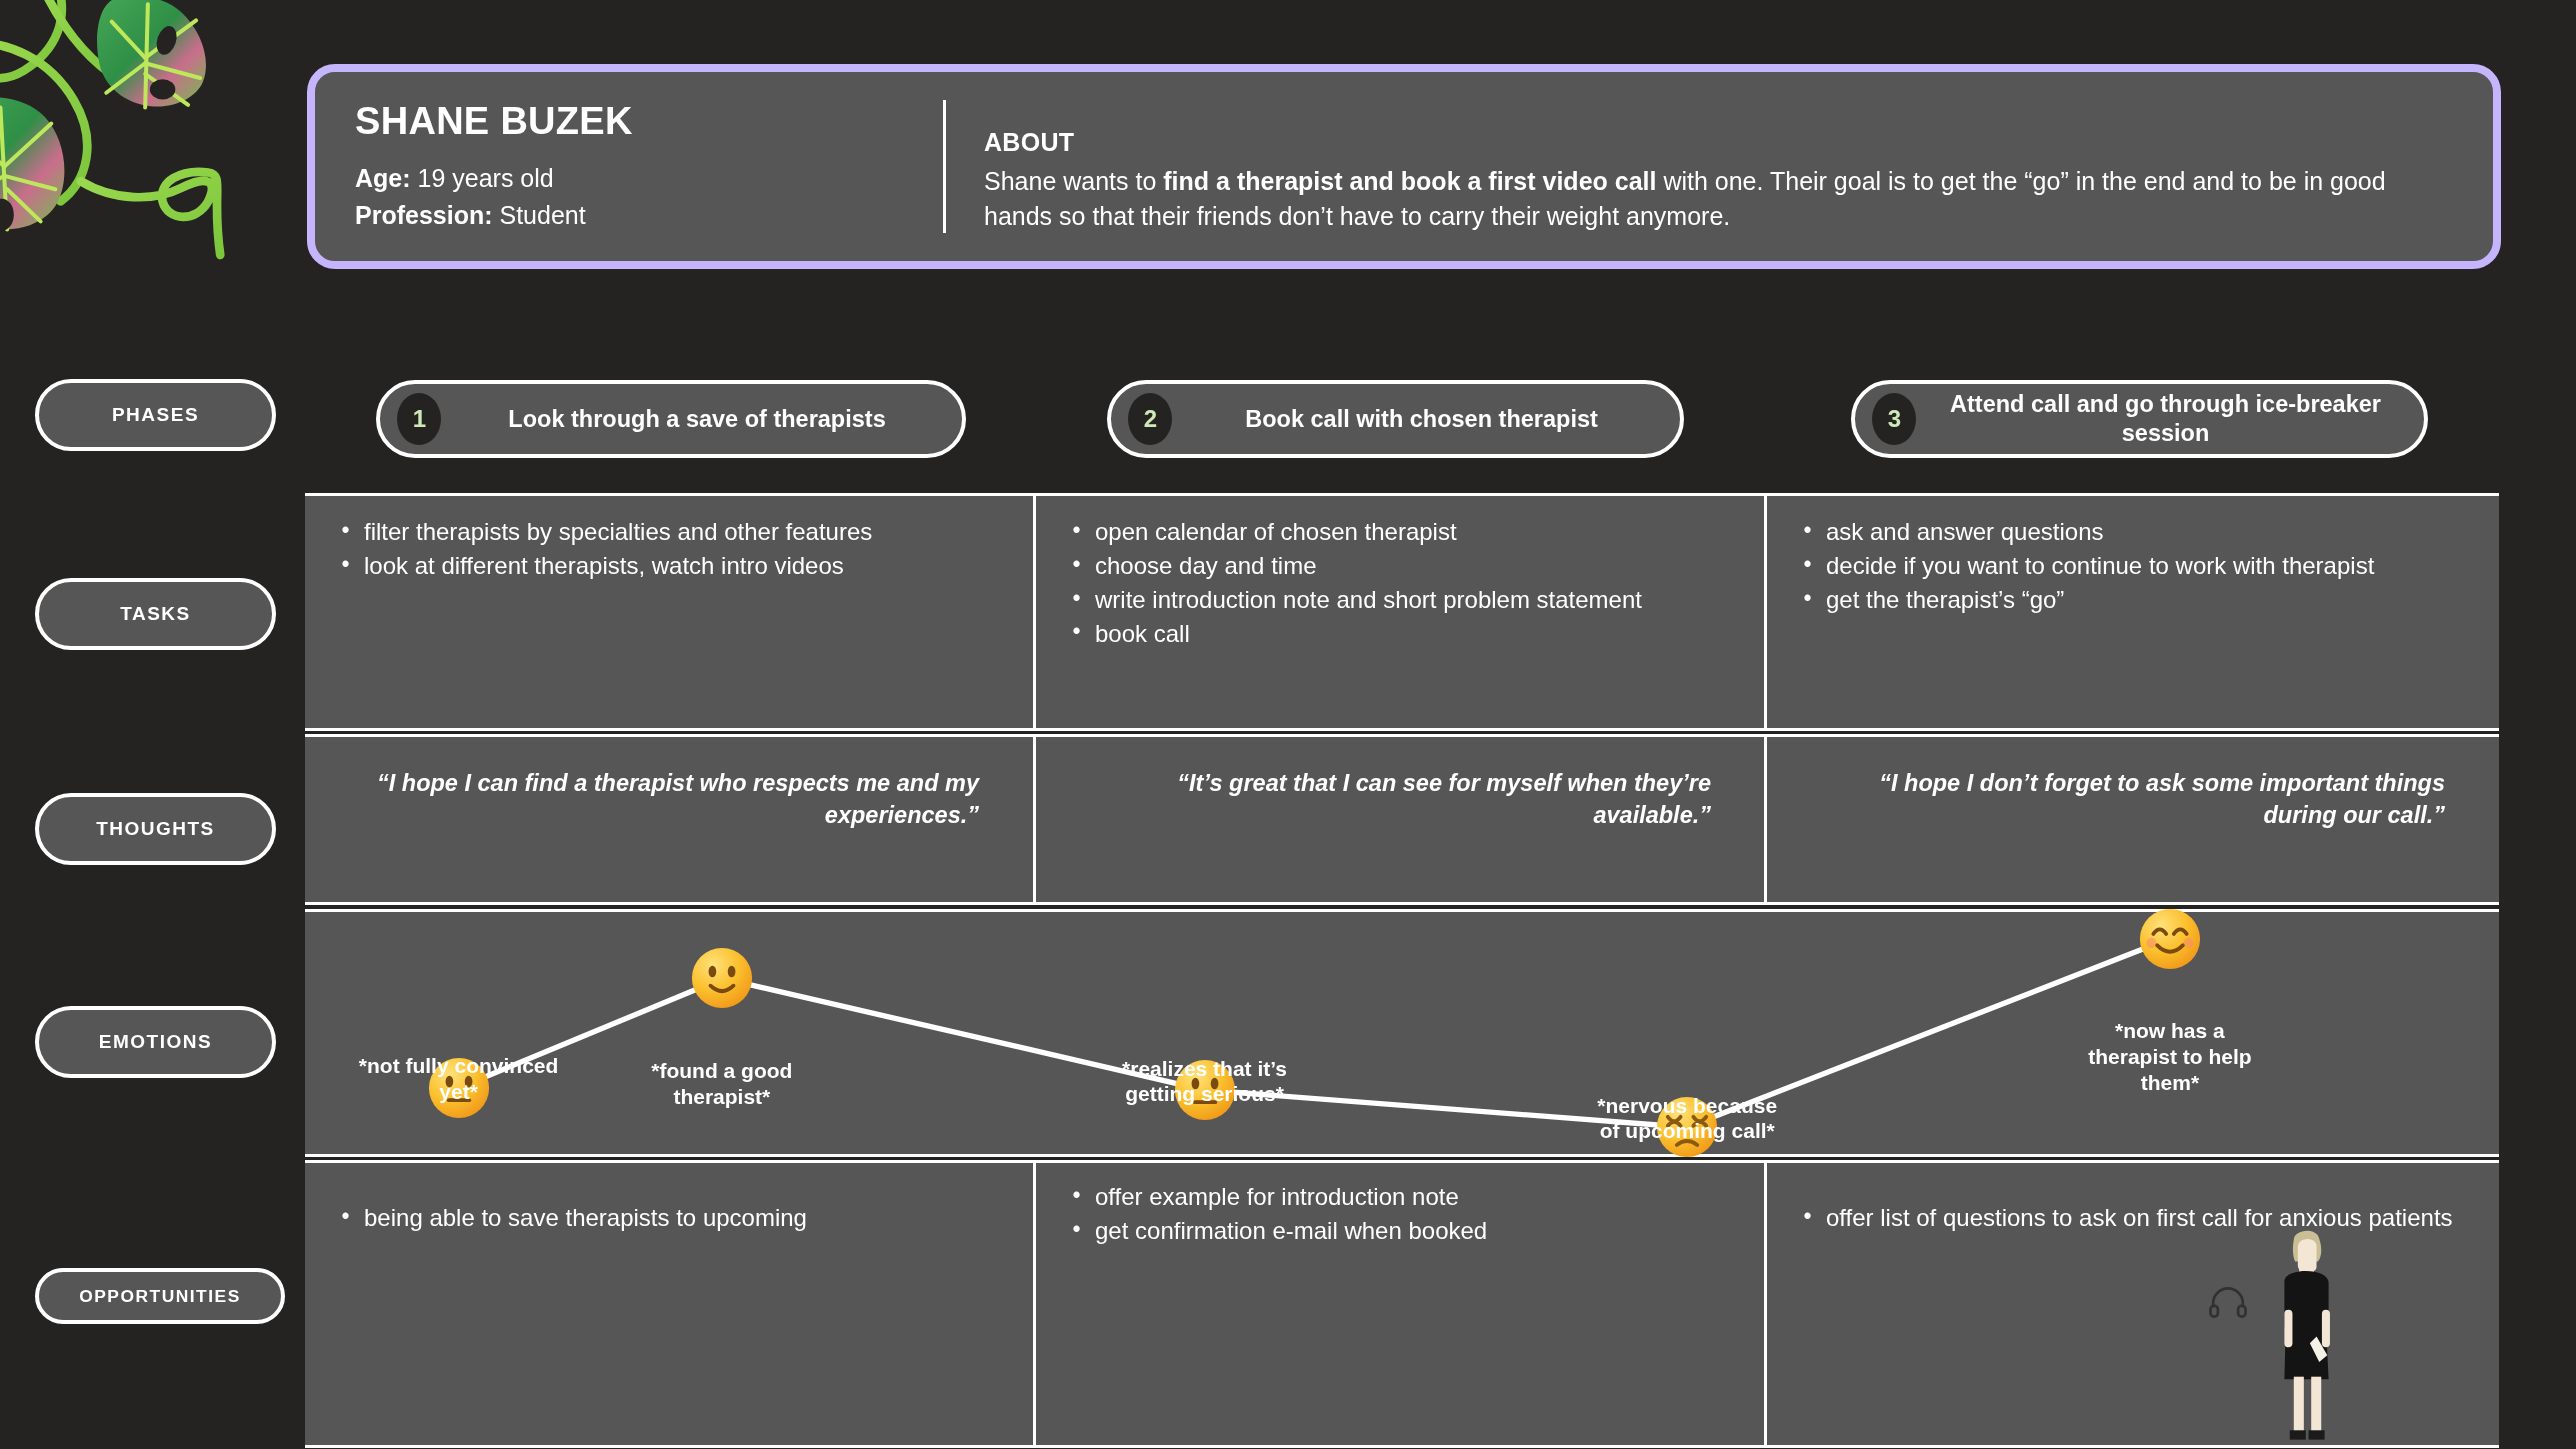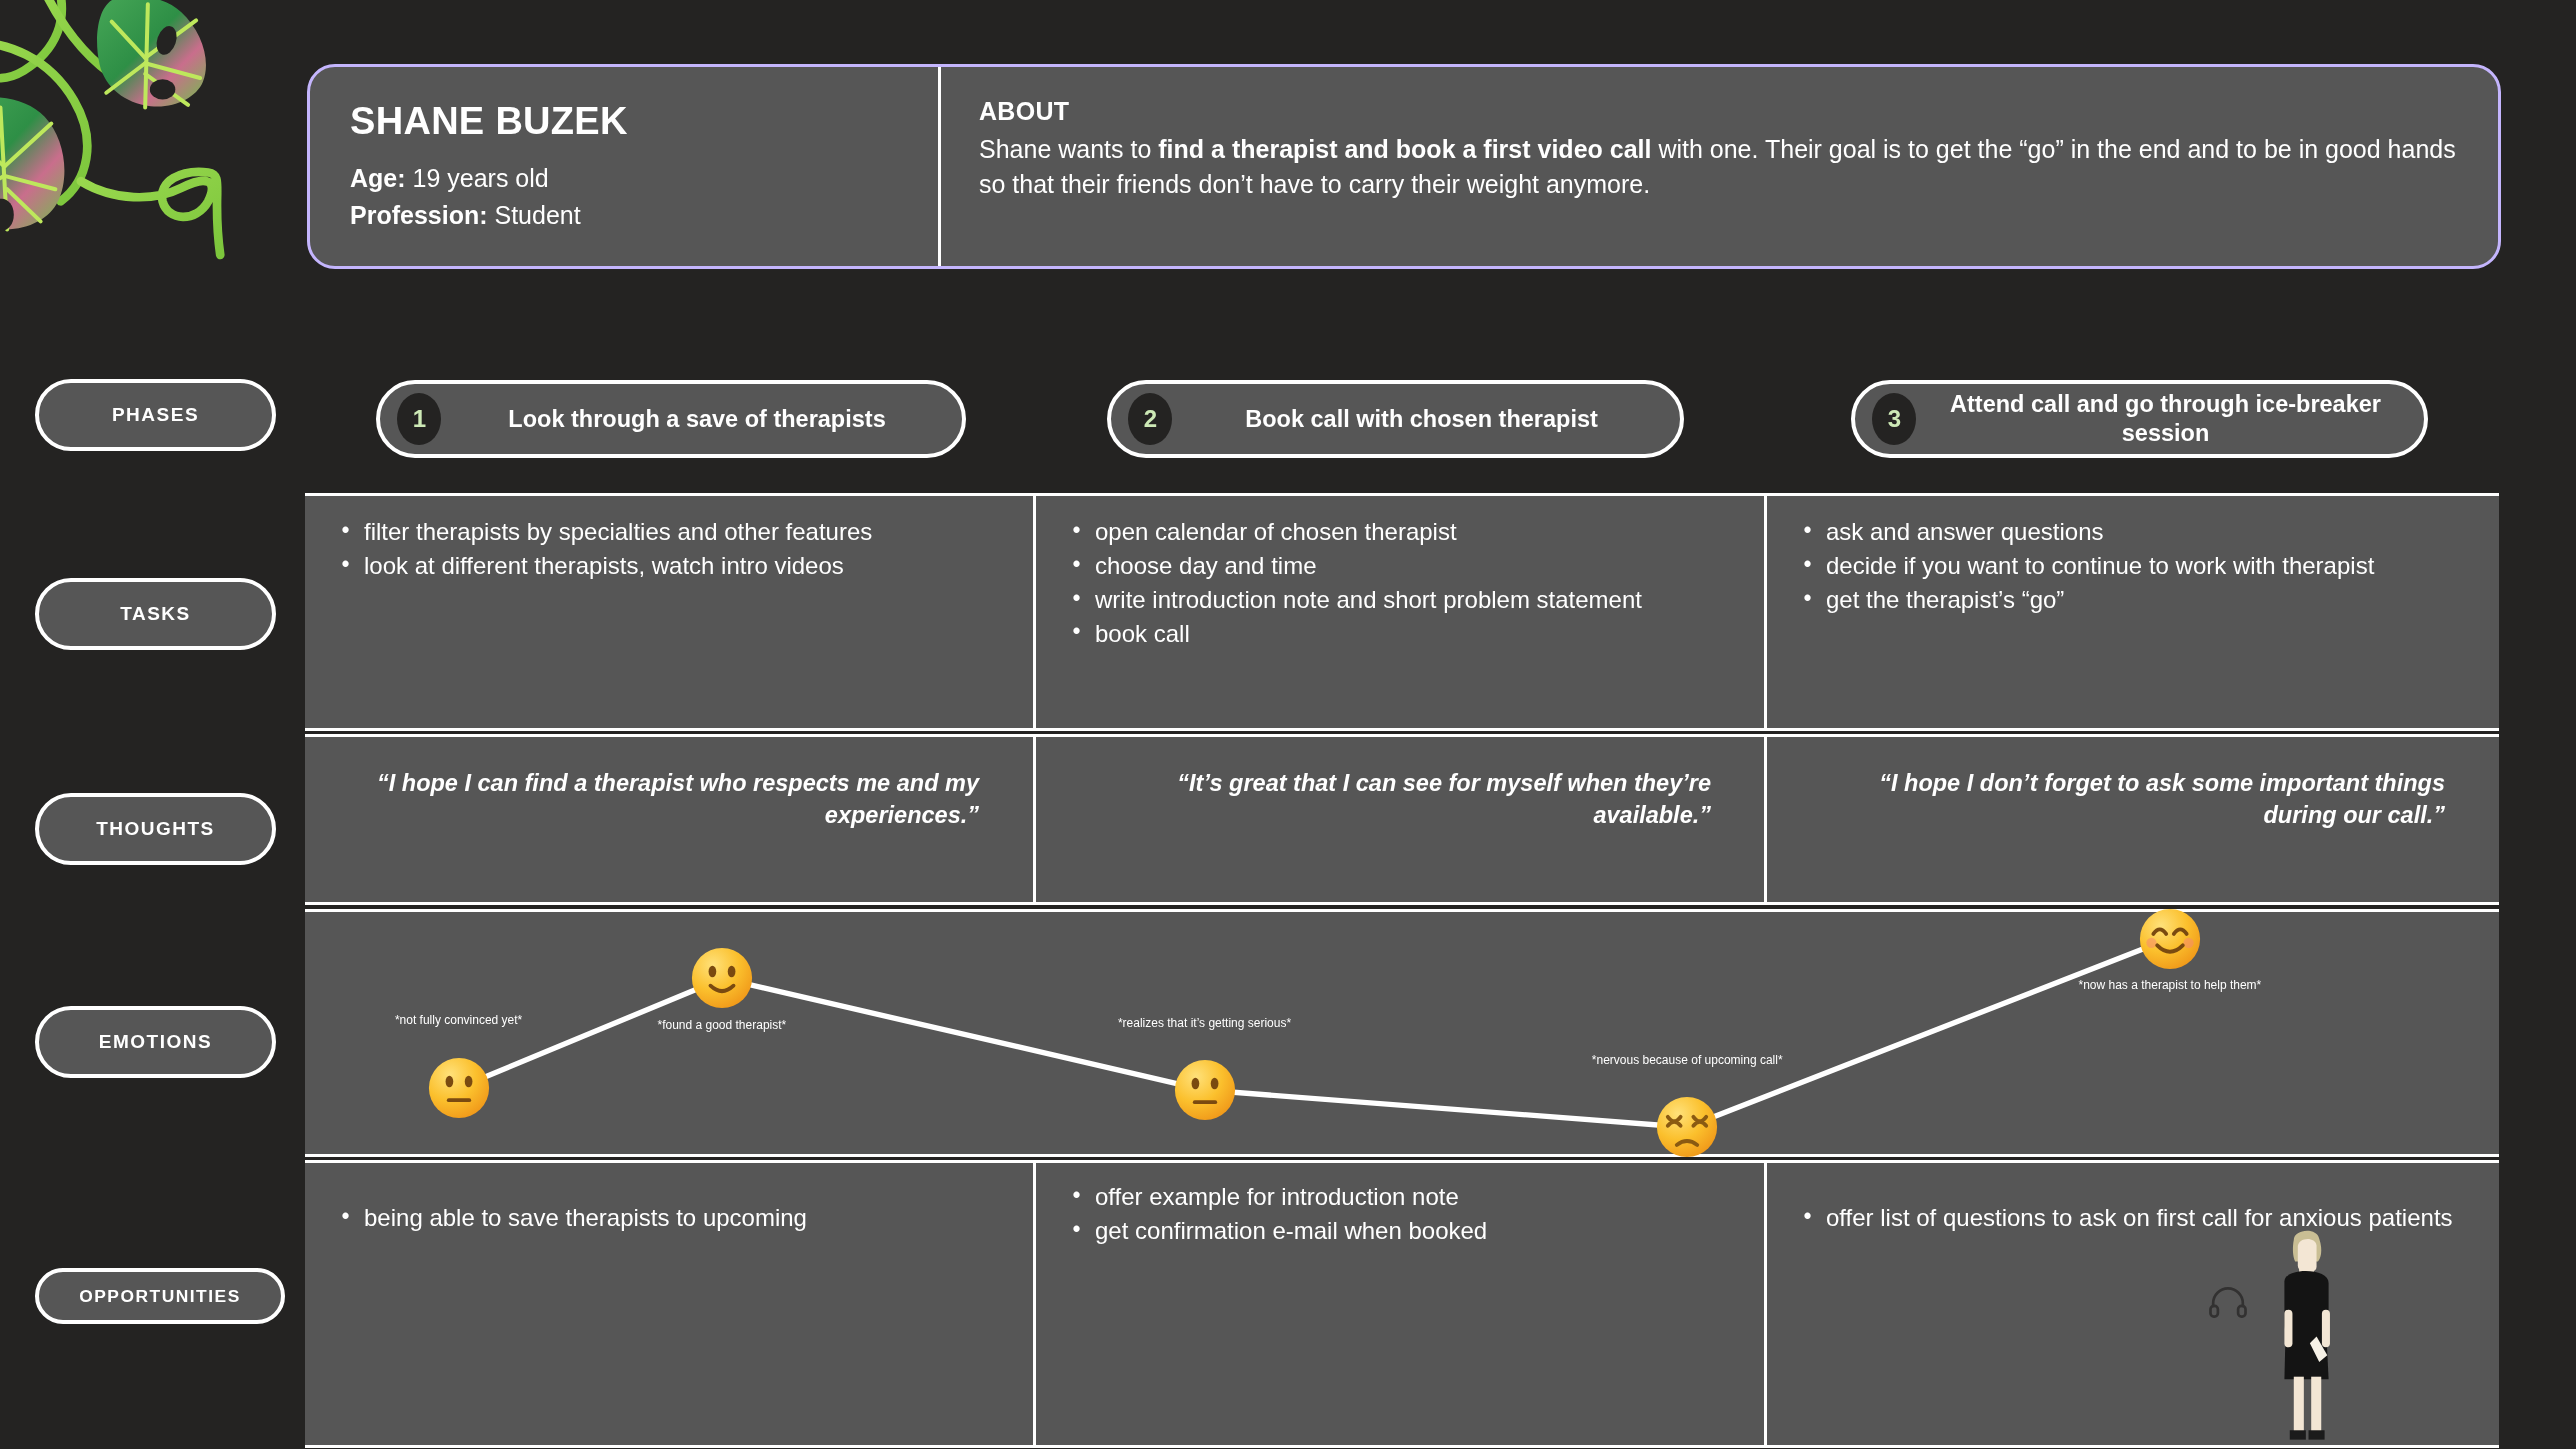--- a/index.html
+++ b/index.html
@@ -5,22 +5,22 @@
   * { margin:0; padding:0; box-sizing:border-box; }
   html,body { width:2576px; height:1449px; background:#242322; overflow:hidden; }
   body { font-family:"Liberation Sans", sans-serif; color:#ffffff; position:relative; }
 
   
   .plant { position:absolute; left:-13.4px; top:-20px; width:315px; height:389px; z-index:1; pointer-events:none; }
 
   
   .persona-card{
     position:absolute; left:307px; top:64px; width:2194px; height:205px;
-    border:3px solid #c4b5fd; border-radius:28px; background:#565656;
-    display:flex; z-index:4;
+    border:8px solid #c4b5fd; border-radius:28px; background:#565656;
+    display:flex; z-index:4;align-items:center;
   }
   .persona-left{ width:631px; flex:0 0 631px; border-right:3.4px solid #ffffff;
     display:flex; flex-direction:column; justify-content:center; padding:0 40px; }
   .persona-name{ font-size:38px; font-weight:bold; letter-spacing:0.3px; margin-bottom:17.4px; }
   .persona-meta{ font-size:25px; line-height:1.45; }
   .persona-meta b{ font-weight:bold; }
   .persona-right{ flex:1; padding:29.5px 38px 0 38px; }
   .about-title{ font-size:25px; font-weight:bold; letter-spacing:0.3px; margin-bottom:6.7px; }
   .about-body{ font-size:25px; line-height:1.41; }
   .about-body b{ font-weight:bold; }
@@ -75,22 +75,22 @@
   ul.bul li{ position:relative; padding-left:28px; font-size:24px; line-height:1.36; margin-bottom:1.3px; }
   ul.bul li:before{ content:"•"; position:absolute; left:5.4px; top:-1.3px; font-size:23px; }
 
   .quote{ font-size:23.5px; font-style:italic; font-weight:bold; text-align:right;
           line-height:1.4; padding:0 23px; }
   .r-thought .cell{ padding-top:29.5px; }
 
   
   .emoplot{ position:absolute; left:0; top:416px; width:2194px; height:248px; }
   .emoji{ position:absolute; width:64px; height:64px; transform:translate(-50%,-50%); z-index:3; }
-  .emonote{ position:absolute; font-size:12px; font-weight:normal; text-align:center;
-            line-height:1.22; transform:translateX(-50%); width:201px; z-index:4; }
+  .emonote{ position:absolute; font-size:21px; font-weight:bold; text-align:center;
+            line-height:1.22; transform:translateX(-50%); width:201px; z-index:4;margin-top:40px; }
 
   
   .person{ position:absolute; right:154px; bottom:0; width:81px; height:221px; z-index:6; }
   .headphone-icon{ position:absolute; right:252px; bottom:127px; width:38px; height:31px; z-index:6; opacity:.82; }
 </style>
 </head>
 <body>
 
 <svg class="plant" viewBox="0 0 470 580">
   <defs>

